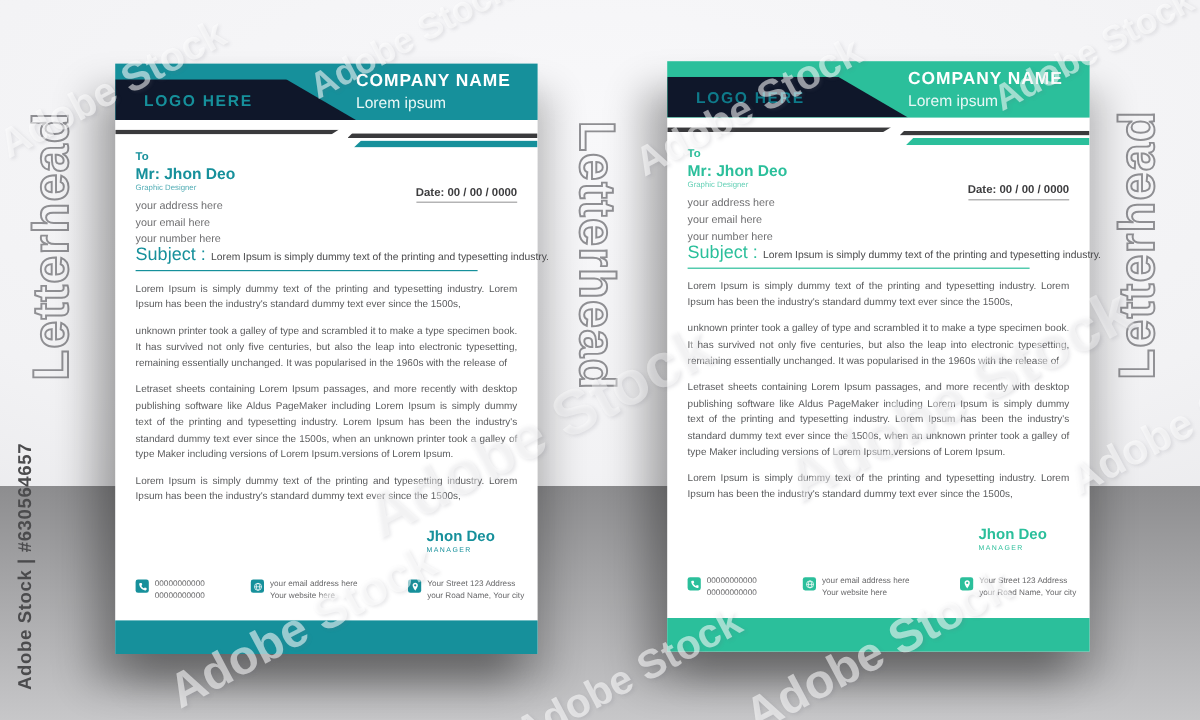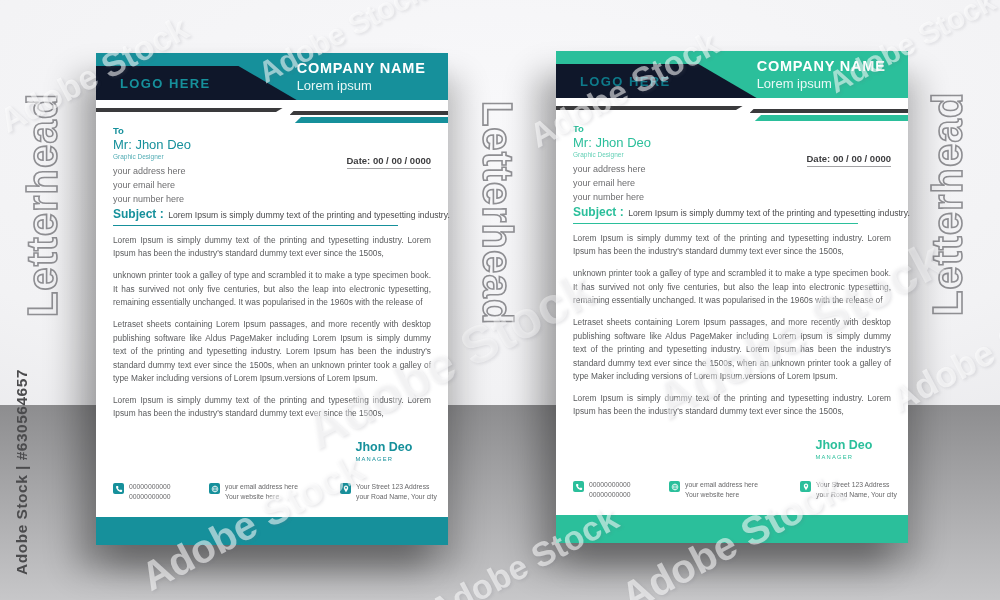--- a/index.html
+++ b/index.html
@@ -69,35 +69,35 @@
   .company-tag  { color:#e8f7f6; font-size:13px; margin-top:2px; }
 
   .stripe { position:absolute; background:var(--stripe); }
   .stripe-l { top:55px; left:0; width:53%; height:4px; clip-path:polygon(0 0,100% 0,96.5% 100%,0 100%); }
   .stripe-r { top:58px; left:55%; right:0; height:4px; clip-path:polygon(2.5% 0,100% 0,100% 100%,0 100%); }
   .stripe-a { top:64px; left:56.5%; right:0; height:6px; background:var(--accent);
               clip-path:polygon(4% 0,100% 0,100% 100%,0 100%); }
 
   .to-block { position:absolute; left:17px; top:72px; }
   .to-label { color:var(--accent); font-size:9.5px; font-weight:700; }
-  .recipient { color:var(--accent); font-size:13px; font-weight:400; margin-top:1px; }
+  .recipient { color:var(--accent); font-size:13px; font-weight:700; margin-top:1px; }
   .recipient-title { color:var(--accent); opacity:0.75; font-size:6.5px; margin-top:1px; }
 
   .date-line {
     position:absolute; right:17px; top:102px; font-size:9.5px; font-weight:600;
     color:#3d3d3f; border-bottom:1px solid #a2a2a4; padding-bottom:2px;
   }
 
   .addr { position:absolute; left:17px; top:112px; font-size:9px; color:#6e6e70; line-height:1.55; }
 
   .subject-row {
     position:absolute; left:17px; top:151px; right:50px;
     border-bottom:1.2px solid var(--accent); padding-bottom:3px; white-space:nowrap;
   }
-  .subject-label { color:var(--accent); font-size:12px; font-weight:bold; }
+  .subject-label { color:var(--accent); font-size:15px; font-weight:normal; }
   .subject-text  { color:#4a4a4c; font-size:8.6px; }
 
   .body-text { position:absolute; left:17px; right:17px; top:181px; }
   .body-text p {
     font-size:8.3px; line-height:1.62; color:#5a5b5d;
     text-align:justify; margin-bottom:8.5px;
   }
 
   .sig { position:absolute; left:75%; top:387px; transform:translateX(-8%); }
   .sig-name  { color:var(--accent); font-size:12.5px; font-weight:bold; }

